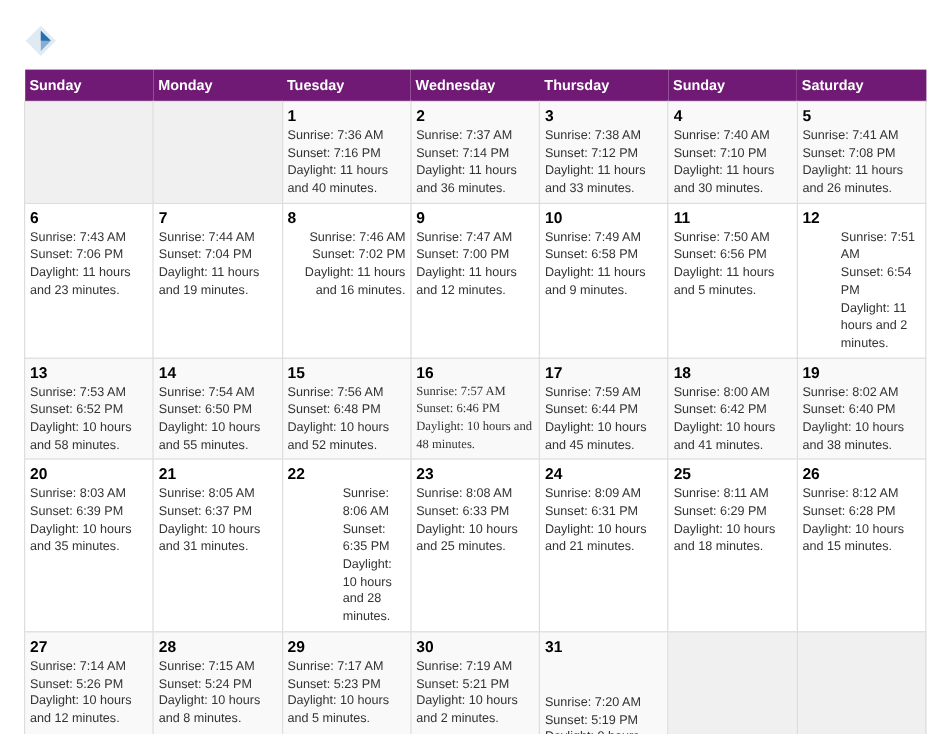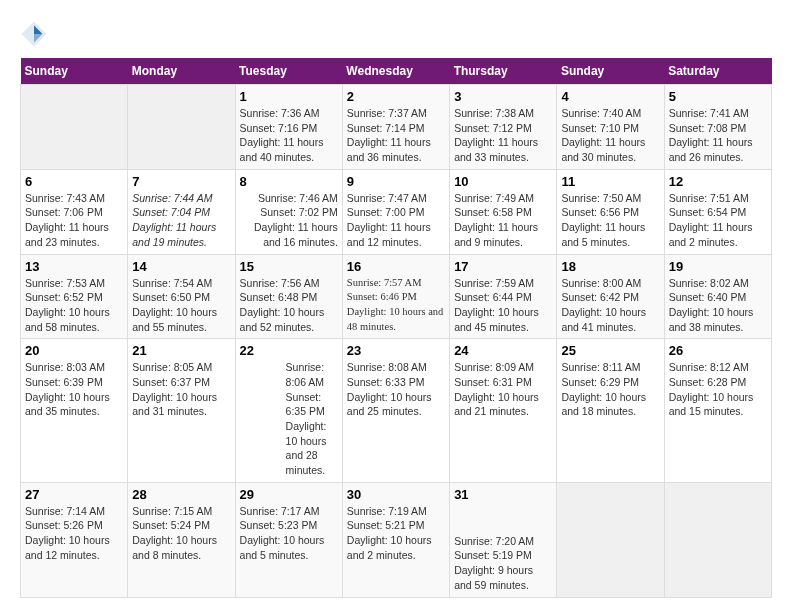--- a/index.html
+++ b/index.html
@@ -157,21 +157,21 @@
       </tr>
       <tr>
         <td>
           <span class="day-number">6</span>
           <div class="day-info" style="white-space: pre-line;">Sunrise: 7:43 AM
 Sunset: 7:06 PM
 Daylight: 11 hours and 23 minutes.</div>
         </td>
         <td>
           <span class="day-number">7</span>
-          <div class="day-info" style="white-space: pre-line; font-style: italic;">Sunrise: 7:44 AM
+          <div class="day-info" style="white-space: pre-line;">Sunrise: 7:44 AM
 Sunset: 7:04 PM
 Daylight: 11 hours and 19 minutes.</div>
         </td>
         <td>
           <span class="day-number">8</span>
           <div class="day-info" style="white-space: pre-line; text-align: right;">Sunrise: 7:46 AM
 Sunset: 7:02 PM
 Daylight: 11 hours and 16 minutes.</div>
         </td>
         <td>
@@ -187,21 +187,21 @@
 Daylight: 11 hours and 9 minutes.</div>
         </td>
         <td>
           <span class="day-number">11</span>
           <div class="day-info" style="white-space: pre-line;">Sunrise: 7:50 AM
 Sunset: 6:56 PM
 Daylight: 11 hours and 5 minutes.</div>
         </td>
         <td>
           <span class="day-number">12</span>
-          <div class="day-info" style="white-space: pre-line;">Sunrise: 7:51 AM
+          <div class="day-info" style="white-space: pre-line; margin-left: 32px;">Sunrise: 7:51 AM
 Sunset: 6:54 PM
 Daylight: 11 hours and 2 minutes.</div>
         </td>
       </tr>
       <tr>
         <td>
           <span class="day-number">13</span>
           <div class="day-info" style="white-space: pre-line;">Sunrise: 7:53 AM
 Sunset: 6:52 PM
 Daylight: 10 hours and 58 minutes.</div>

